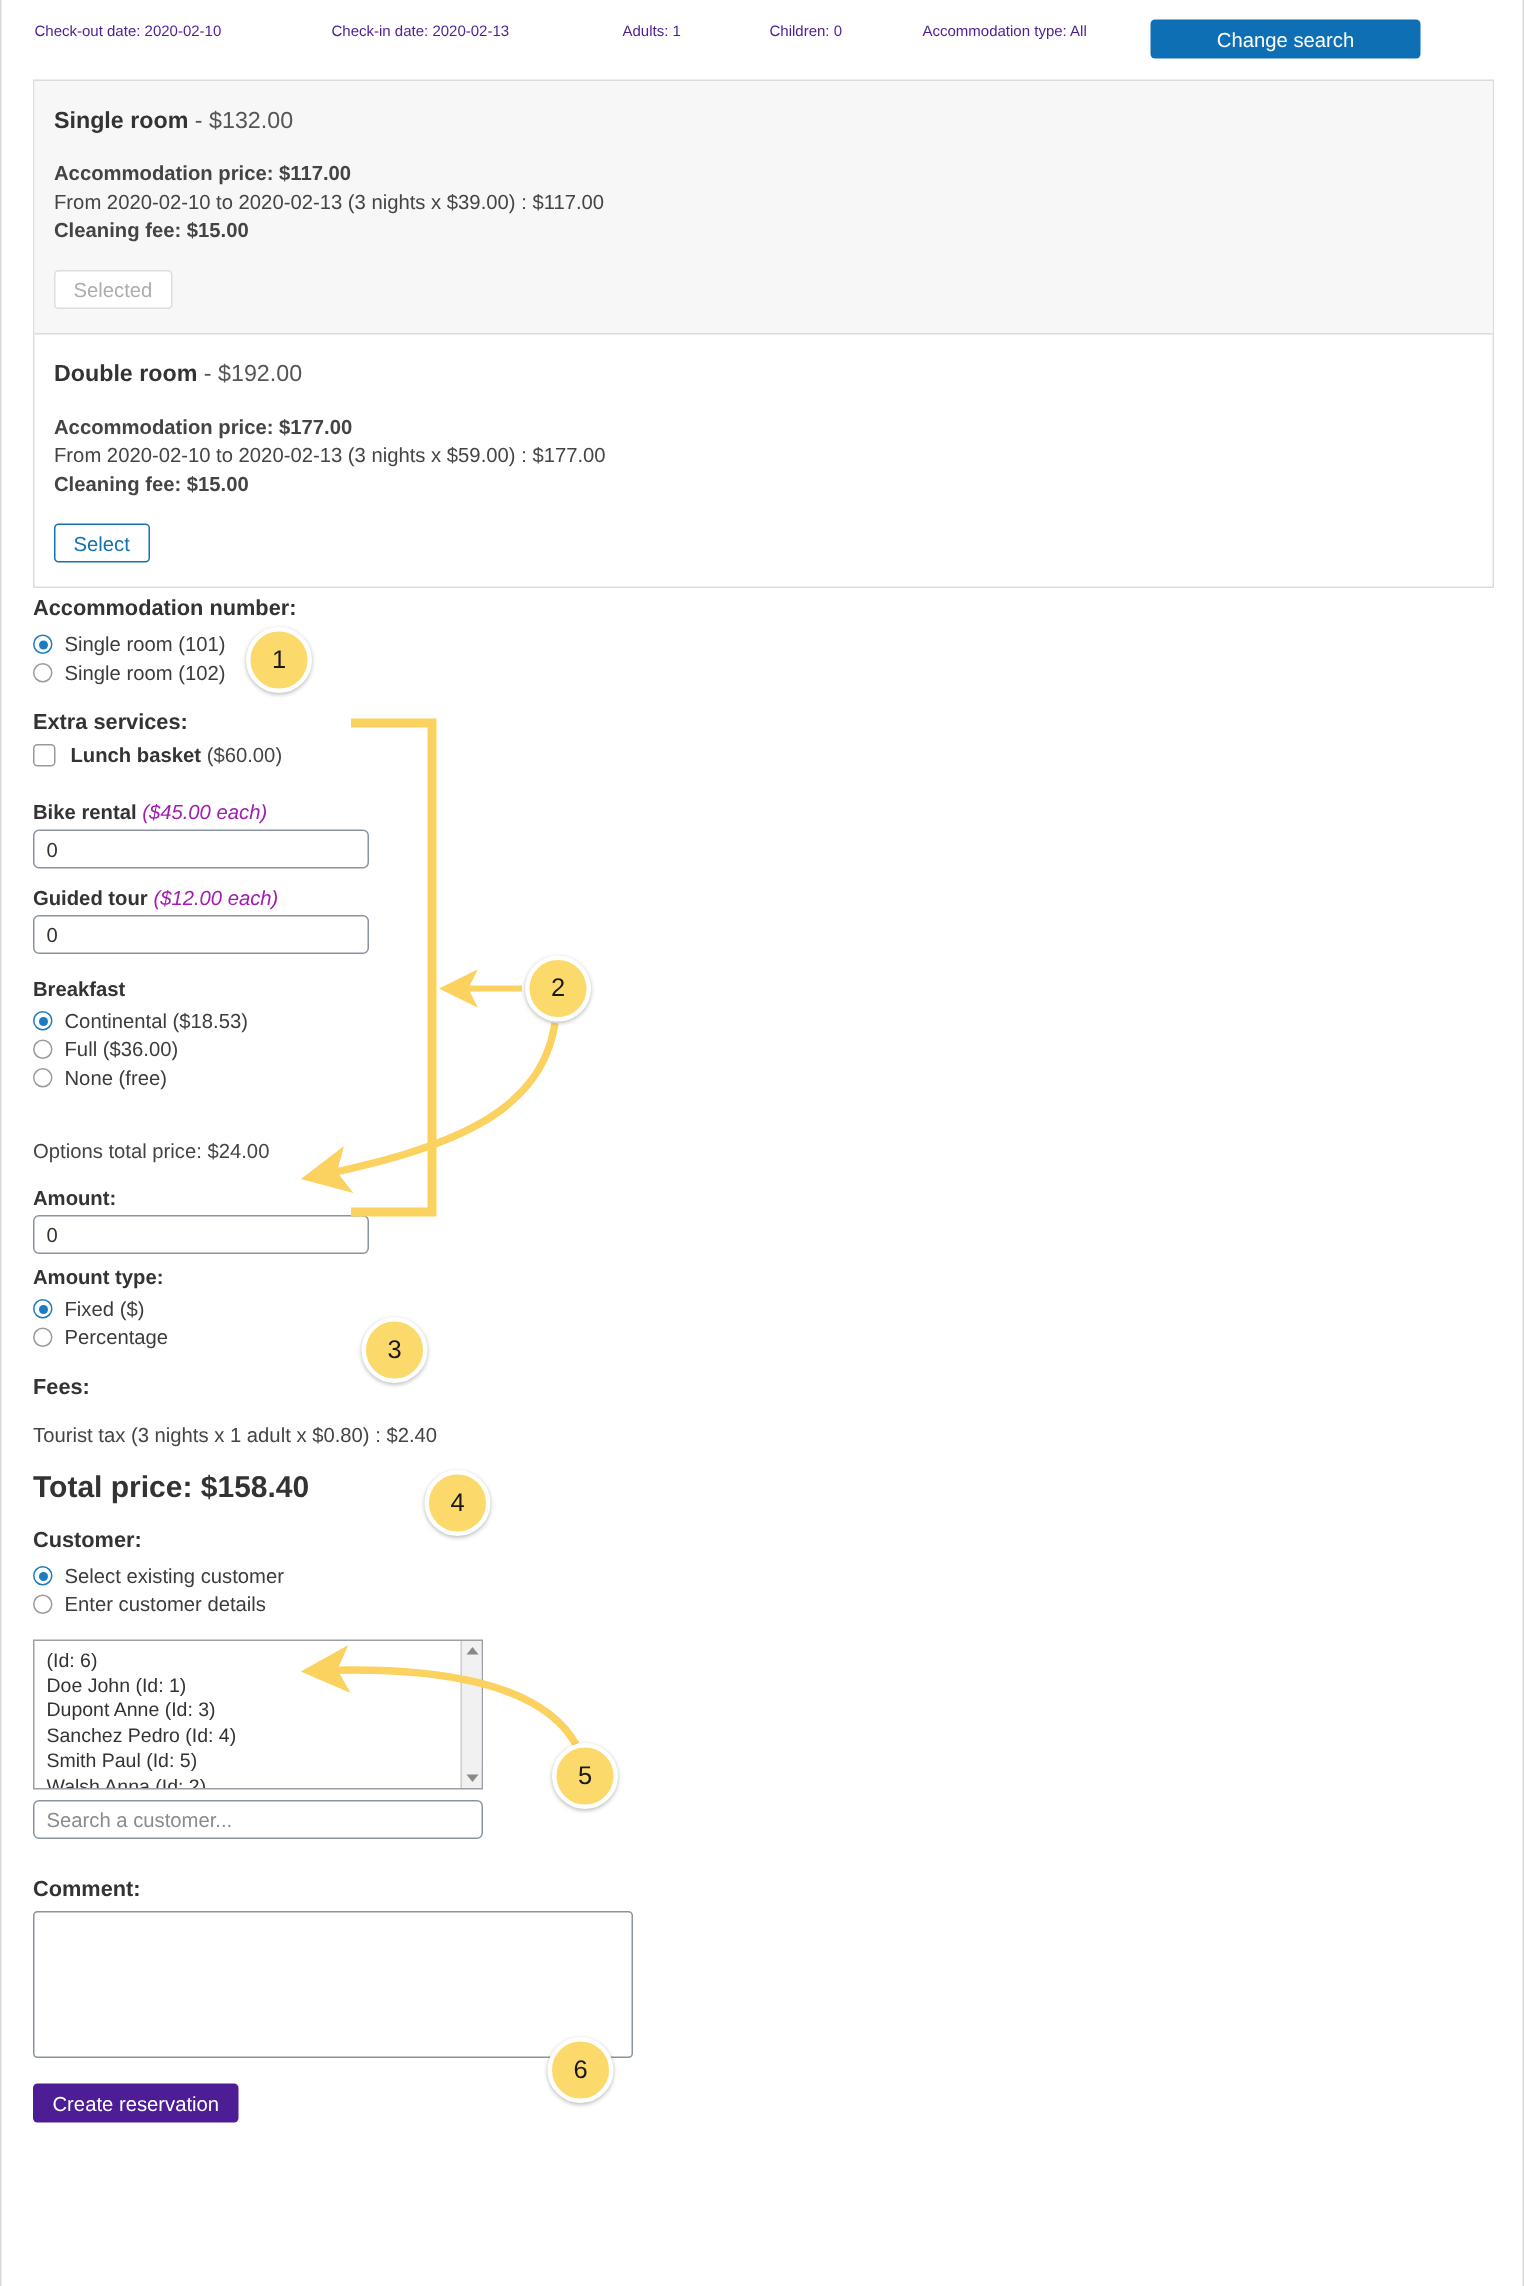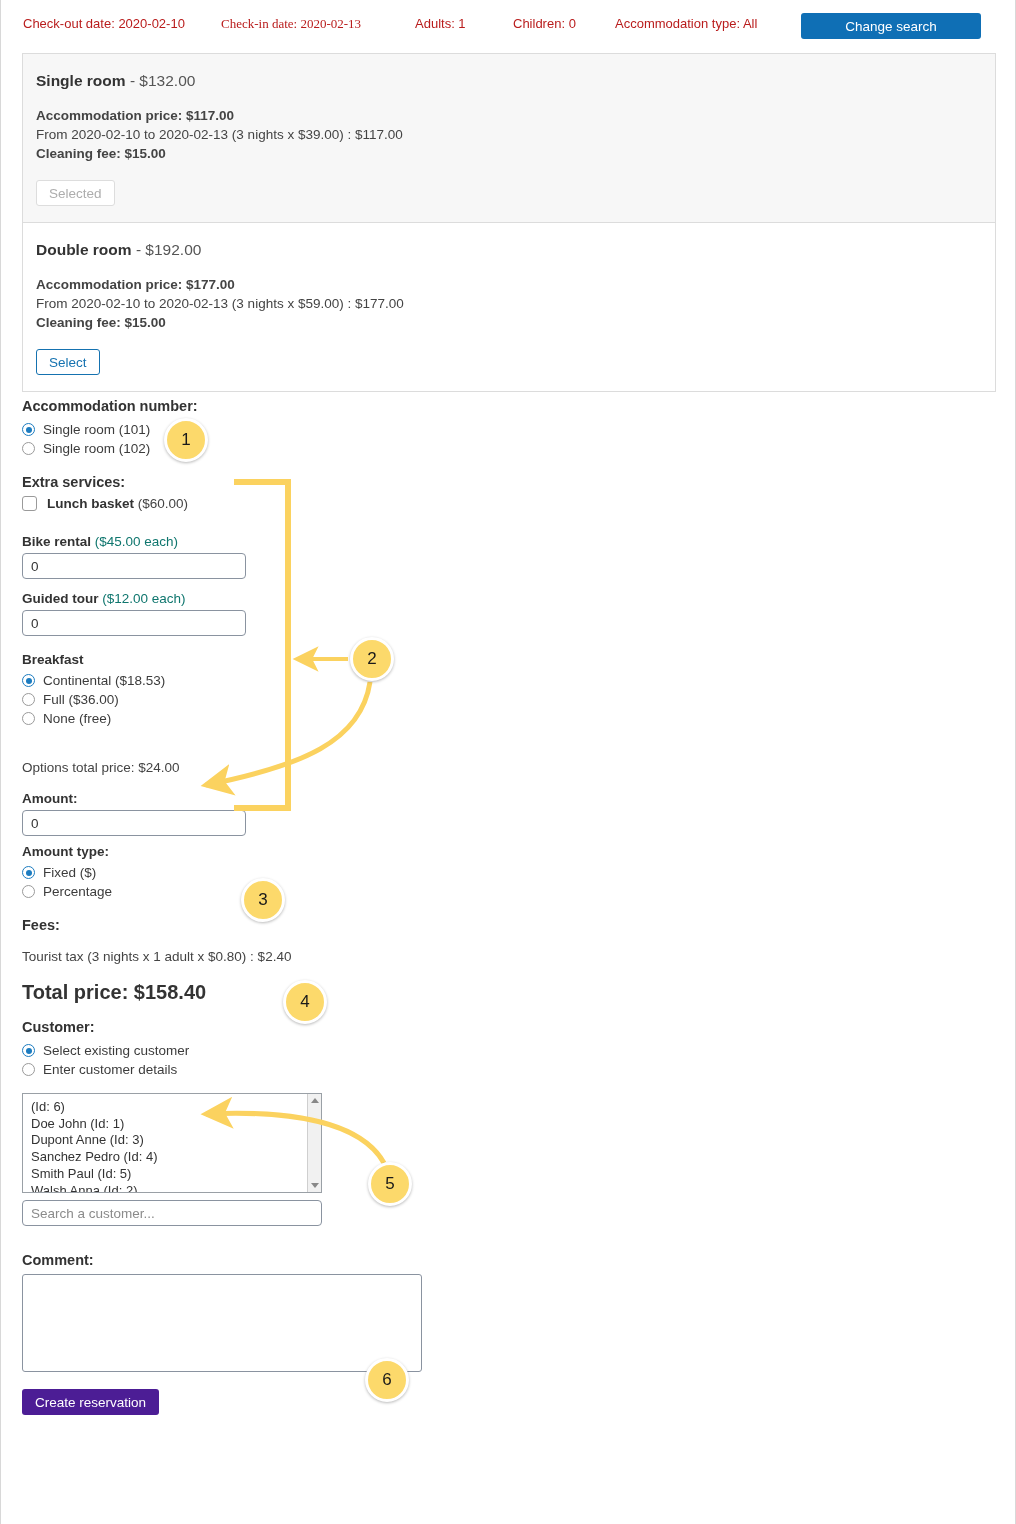--- a/index.html
+++ b/index.html
@@ -18,29 +18,29 @@
     border-left:1px solid #d8d8d8;
     border-right:1px solid #d8d8d8;
   }
 
   
   .searchbar {
     position:absolute; left:0; top:0; width:1014px; height:48px;
   }
   .sb-item {
     position:absolute; top:16px;
-    font-size:13px; color:#b91c1c; white-space:nowrap;
+    font-size:10px; color:#4c1d95; white-space:nowrap;
   }
   .sb-1 { left:22px; }
-  .sb-2 { left:220px;font-family:Liberation Serif, serif; }
+  .sb-2 { left:220px; }
   .sb-3 { left:414px; }
   .sb-4 { left:512px; }
   .sb-5 { left:614px; }
   .change-search {
-    position:absolute; left:800px; top:13px; width:180px; height:26px;
+    position:absolute; left:766px; top:13px; width:180px; height:26px;
     background:#0f6fb5; color:#ffffff; border:none; border-radius:3px;
     font-family:"Liberation Sans", sans-serif; font-size:13.5px;
     cursor:pointer; display:flex; align-items:center; justify-content:center;
     padding:0;
   }
 
   
   .rooms {
     position:absolute; left:21px; top:53px; width:974px;
     border:1px solid #dcdcdc;
@@ -90,21 +90,21 @@
   .check-lbl b { font-weight:bold; color:#333; }
   .check-lbl span { color:#444; }
 
   .txt-input {
     width:224px; height:26px; border:1px solid #8a93a0; border-radius:4px;
     background:#fff; font-family:"Liberation Sans", sans-serif; font-size:13.5px;
     color:#333; padding:0 8px; outline:none;
   }
   .inline-lbl { font-size:13.5px; margin:0 0 4px 0; }
   .inline-lbl b { font-weight:bold; color:#333;margin-top:12px; }
-  .inline-lbl span { font-weight:normal; color:#0f766e; }
+  .inline-lbl span { font-weight:normal; color:#a21caf;font-style:italic; }
 
   .gap-12 { height:12px; }
   .gap-16 { height:16px; }
 
   
   .cust-list {
     width:300px; height:100px; border:1px solid #9aa0a6; background:#fff;
     position:relative; overflow:hidden;
   }
   .cust-list ul { list-style:none; margin:0; padding:5px 16px 0 0; }

